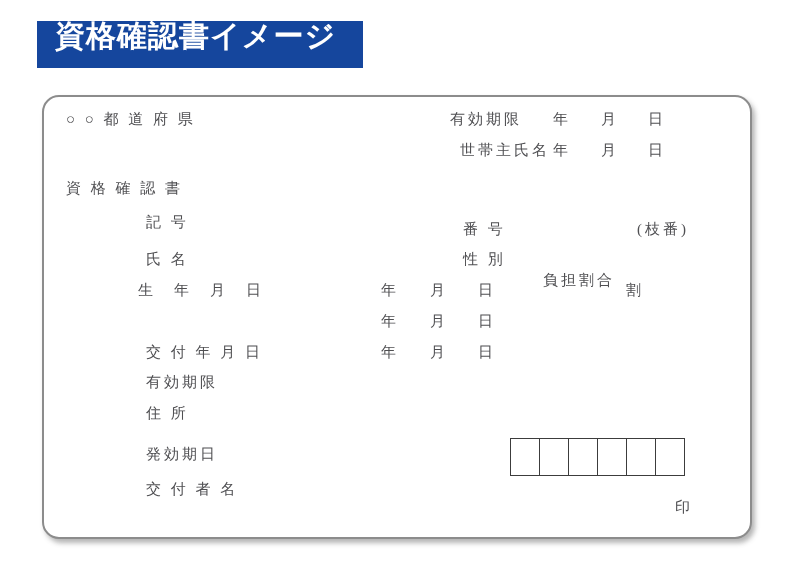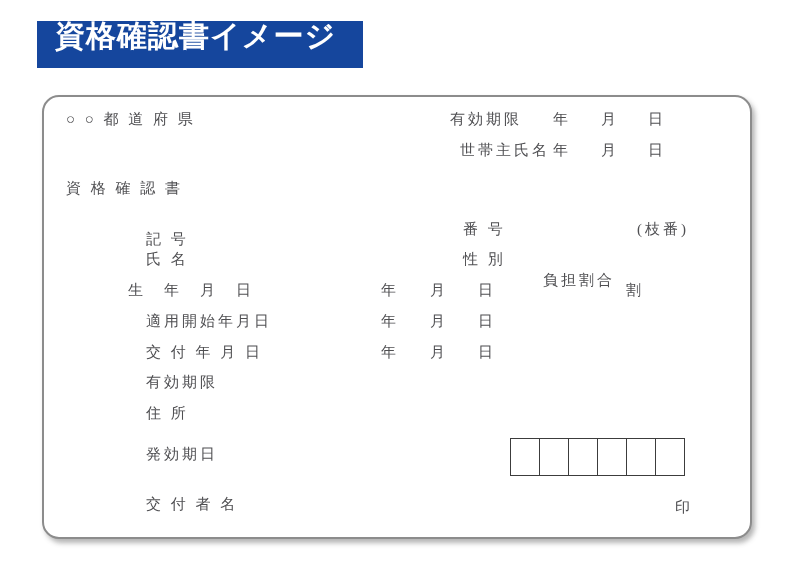--- a/index.html
+++ b/index.html
@@ -80,35 +80,34 @@
     <span class="t" style="left:406px;top:15px">有効期限</span>
     <span class="t" style="left:509px;top:15px">年</span>
     <span class="t" style="left:557px;top:15px">月</span>
     <span class="t" style="left:604px;top:15px">日</span>
 
     <span class="t" style="left:416px;top:46px">世帯主氏名</span>
     <span class="t" style="left:509px;top:46px">年</span>
     <span class="t" style="left:557px;top:46px">月</span>
     <span class="t" style="left:604px;top:46px">日</span>
 
-    <span class="t" style="left:102px;top:135px">記 号</span>
+    <span class="t" style="left:102px;top:118px">記 号</span>
     <span class="t" style="left:419px;top:125px">番 号</span>
     <span class="t" style="left:593px;top:125px">(枝番)</span>
 
     <span class="t" style="left:102px;top:155px">氏 名</span>
     <span class="t" style="left:419px;top:155px">性 別</span>
 
-    <span class="t" style="left:84px;top:186px">生　年　月　日</span>
+    <span class="t" style="left:94px;top:186px">生　年　月　日</span>
     <span class="t" style="left:337px;top:186px">年</span>
     <span class="t" style="left:386px;top:186px">月</span>
     <span class="t" style="left:434px;top:186px">日</span>
     <span class="t" style="left:499px;top:176px">負担割合</span>
     <span class="t" style="left:582px;top:186px">割</span>
 
-    <span class="t" style="left:102px;top:217px">適用開始年月日</span>
     <span class="t" style="left:337px;top:217px">年</span>
     <span class="t" style="left:386px;top:217px">月</span>
     <span class="t" style="left:434px;top:217px">日</span>
 
     <span class="t" style="left:102px;top:248px">交 付 年 月 日</span>
     <span class="t" style="left:337px;top:248px">年</span>
     <span class="t" style="left:386px;top:248px">月</span>
     <span class="t" style="left:434px;top:248px">日</span>
 
     <span class="t" style="left:102px;top:278px">有効期限</span>
@@ -117,17 +116,17 @@
     <span class="t" style="left:102px;top:350px">発効期日</span>
     <div class="box-row">
         <div class="cell"></div>
         <div class="cell"></div>
         <div class="cell"></div>
         <div class="cell"></div>
         <div class="cell"></div>
         <div class="cell"></div>
       </div>
 
-    <span class="t" style="left:102px;top:400px">交 付 者 名</span>
+    <span class="t" style="left:102px;top:385px">交 付 者 名</span>
     <span class="t" style="left:631px;top:403px">印</span>
 
   </div>
 </div>
 
 </body></html>

